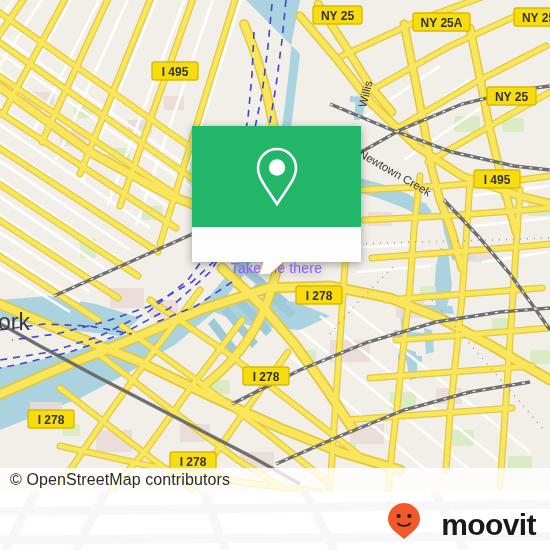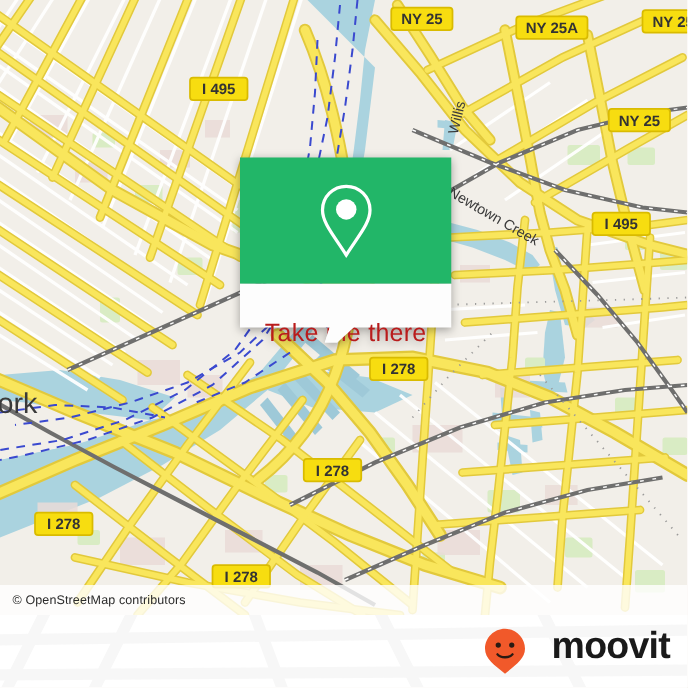--- a/index.html
+++ b/index.html
@@ -33,21 +33,21 @@
     top: 468px;
     width: 550px;
     height: 24px;
     background: rgba(255,255,255,0.80);
     display: flex;
     align-items: center;
     box-sizing: border-box;
     padding-left: 10px;
   }
   #attrib .txt {
-    font-size: 10px;
+    font-size: 16px;
     color: #2b2b2b;
     letter-spacing: 0.1px;
     white-space: nowrap;
   }
 
   
   #popup {
     position: absolute;
     left: 192px;
     top: 126px;
@@ -67,22 +67,22 @@
   #popup-white {
     width: 169px;
     height: 35px;
     background: #fdfdfd;
     display: flex;
     align-items: center;
     justify-content: center;
     box-sizing: border-box;
   }
   #popup-white .lbl {
-    font-size: 20px;
-    color: #b91c1c;
+    font-size: 14px;
+    color: #8b5cf6;
     letter-spacing: 0.2px;
     white-space: nowrap;
     margin-top: 46px;
   }
   #popup-tail {
     position: absolute;
     left: 70px;
     top: 135px;
     width: 0; height: 0;
     border-left: 10px solid #fdfdfd;
@@ -114,21 +114,21 @@
     font-size: 15.5px;
     color: #333333;
     letter-spacing: 0.15px;
     white-space: nowrap;
     position: relative;
     z-index: 2;
   }
   #brand {
     margin-left: auto;
     display: flex;
-    align-items: flex-start;
+    align-items: flex-end;
     gap: 20px;
     position: relative;
     z-index: 2;
   }
   #brand .word {
     font-size: 30px;
     font-weight: bold;
     color: #1a1a1a;
     letter-spacing: -0.6px;
     line-height: 1;

